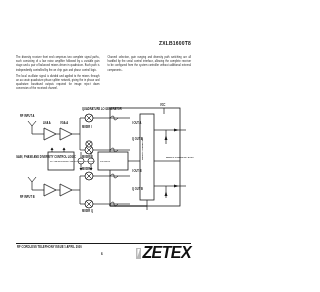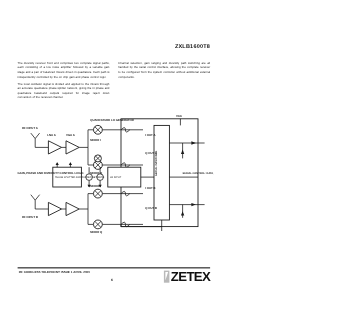--- a/index.html
+++ b/index.html
@@ -117,22 +117,23 @@
     content: "";
     position: absolute;
     left: 1px;
     top: 1.5px;
     width: 2.6px;
     height: 8px;
     background: #ffffff;
     clip-path: polygon(0 0, 100% 0, 0 100%);
   }
   .logo-text {
-    font-size: 12px;
+    font-size: 16px;
     font-weight: bold;
+    font-style: italic;
     letter-spacing: -0.6px;
     color: #111;
     line-height: 1;
     font-family: "Liberation Sans", sans-serif;
   }
 </style>
 </head>
 <body>
 
 <div class="page">

